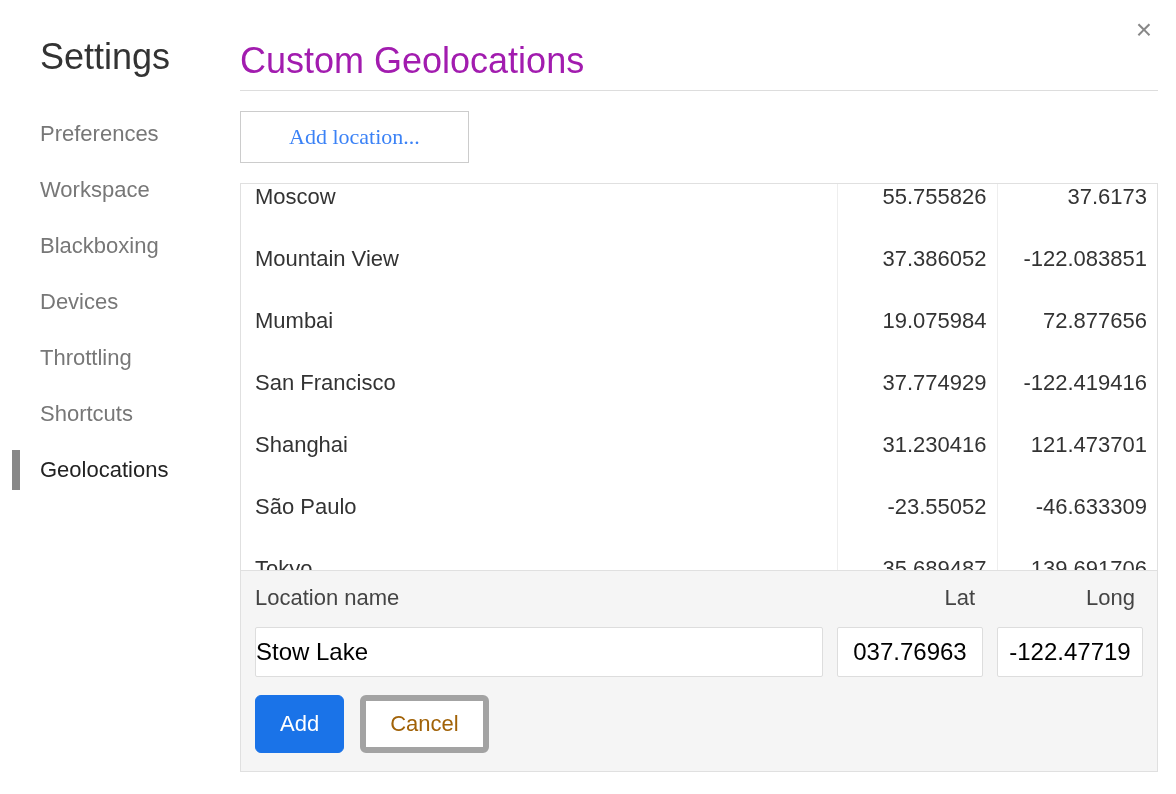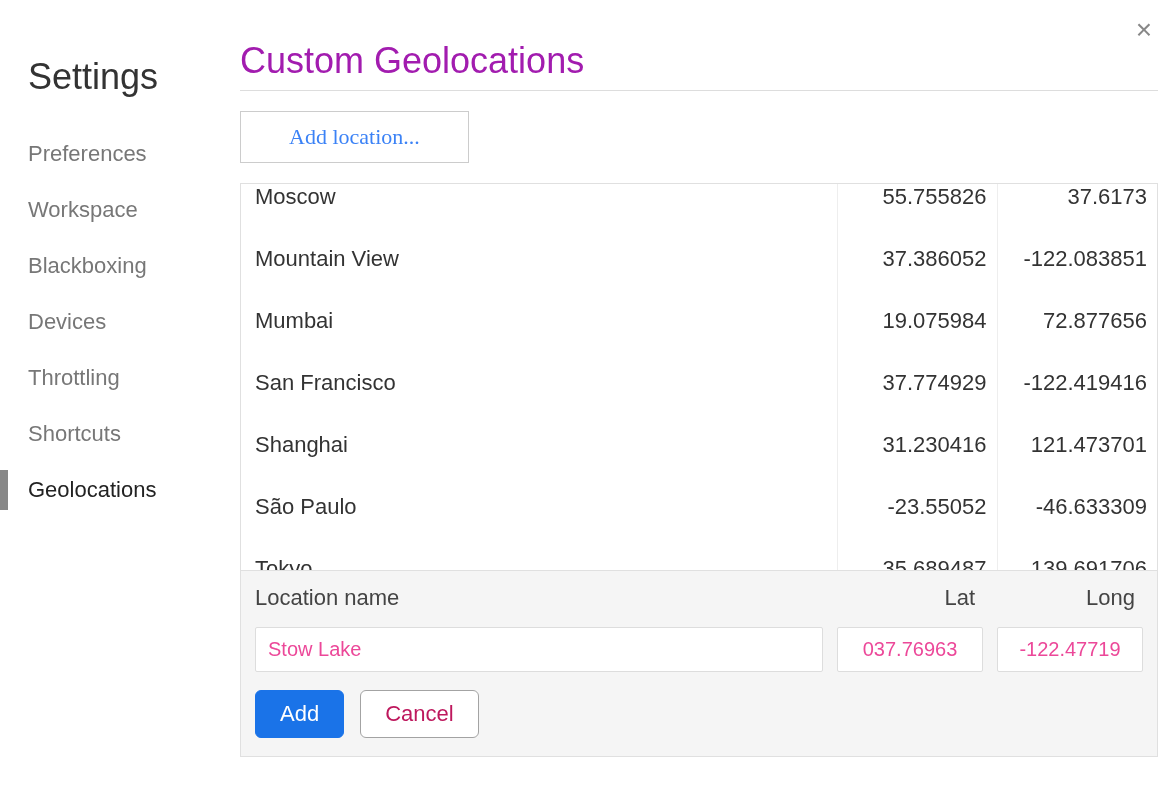--- a/index.html
+++ b/index.html
@@ -24,23 +24,23 @@
     right: 24px;
     font-size: 28px;
     line-height: 1;
     color: #888;
     cursor: pointer;
     user-select: none;
   }
   .sidebar {
     position: absolute;
     left: 0;
-    top: 56px;
+    top: 36px;
     width: 240px;
-    padding-left: 28px;
+    padding-left: 40px;
   }
   .sidebar-title {
     font-size: 36px;
     font-weight: 400;
     color: #333;
     margin: 0 0 28px 0;
   }
   .sidebar-item {
     font-size: 22px;
     color: #777;
@@ -133,26 +133,26 @@
   }
   .fh-name { flex: 1 1 auto; }
   .fh-lat  { width: 160px; text-align: right; padding-right: 8px; }
   .fh-long { width: 160px; text-align: right; padding-right: 8px; }
   .form-inputs {
     display: flex;
     gap: 14px;
     padding: 6px 14px 18px 14px;
   }
   .form-inputs input {
-    font-size: 20px;
-    padding: 10px 12px;
+    font-size: 24px;
+    padding: 10px 0;
     border: 1px solid #ddd;
     border-radius: 2px;
     background: #fff;
-    color: #ec4899;
+    color: #000000;
   }
   .inp-name { flex: 1 1 auto; min-width: 0; }
   .inp-lat, .inp-long { width: 146px; text-align: center; }
   .form-actions {
     display: flex;
     gap: 16px;
     padding: 0 14px 18px 14px;
   }
   .btn {
     font-size: 22px;
@@ -160,22 +160,22 @@
     border-radius: 6px;
     cursor: pointer;
   }
   .btn-primary {
     background: #1a73e8;
     border: 1px solid #1a73e8;
     color: #fff;
   }
   .btn-secondary {
     background: #fff;
-    border: 1px solid #a3a3a3;
-    color: #be185d;
+    border: 6px solid #a3a3a3;
+    color: #a16207;
   }
 </style>
 </head>
 <body>
 
 <div class="container">
 
   <div class="close-btn">×</div>
 
   <div class="sidebar">

